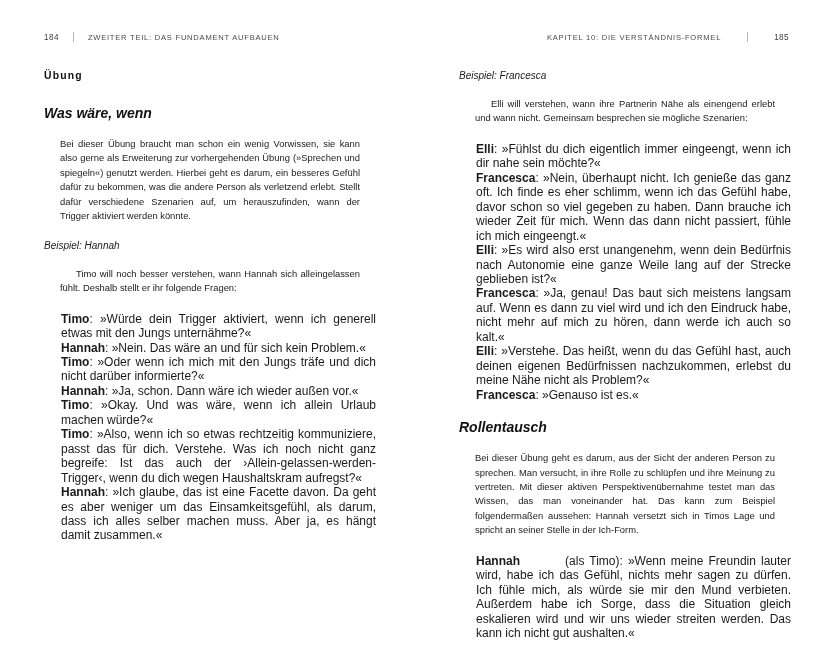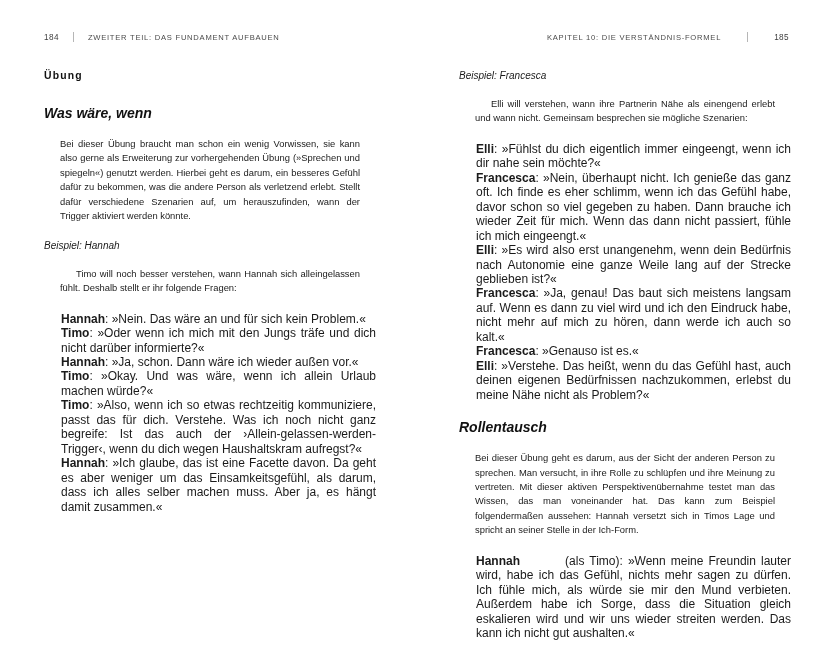--- a/index.html
+++ b/index.html
@@ -148,42 +148,43 @@
 
     <h2 class="h-section">Übung</h2>
     <h3 class="h-sub">Was wäre, wenn</h3>
 
     <p class="body">Bei dieser Übung braucht man schon ein wenig Vorwissen, sie kann also gerne als Erweiterung zur vorhergehenden Übung (»Sprechen und spiegeln«) genutzt werden. Hierbei geht es darum, ein besseres Gefühl dafür zu bekommen, was die andere Person als verletzend erlebt. Stellt dafür verschiedene Szenarien auf, um herauszufinden, wann der Trigger aktiviert werden könnte.</p>
 
     <p class="lead-label spaced">Beispiel: Hannah</p>
     <p class="body indent">Timo will noch besser verstehen, wann Hannah sich alleingelassen fühlt. Deshalb stellt er ihr folgende Fragen:</p>
 
     <div class="dialog">
+      <p><span class="spk">Timo</span><span>: »Würde dein Trigger aktiviert, wenn ich generell etwas mit den Jungs unternähme?«</span></p>
       <p><span class="spk">Hannah</span><span>: »Nein. Das wäre an und für sich kein Problem.«</span></p>
       <p><span class="spk">Timo</span><span>: »Oder wenn ich mich mit den Jungs träfe und dich nicht darüber informierte?«</span></p>
       <p><span class="spk">Hannah</span><span>: »Ja, schon. Dann wäre ich wieder außen vor.«</span></p>
       <p><span class="spk">Timo</span><span>: »Okay. Und was wäre, wenn ich allein Urlaub machen würde?«</span></p>
       <p><span class="spk">Timo</span><span>: »Also, wenn ich so etwas rechtzeitig kommuniziere, passt das für dich. Verstehe. Was ich noch nicht ganz begreife: Ist das auch der ›Allein-gelassen-werden-Trigger‹, wenn du dich wegen Haushaltskram aufregst?«</span></p>
       <p><span class="spk">Hannah</span><span>: »Ich glaube, das ist eine Facette davon. Da geht es aber weniger um das Einsamkeitsgefühl, als darum, dass ich alles selber machen muss. Aber ja, es hängt damit zusammen.«</span></p>
     </div>
 
   </div>
 
   <div class="col col-right">
 
     <p class="lead-label">Beispiel: Francesca</p>
     <p class="body indent">Elli will verstehen, wann ihre Partnerin Nähe als einengend erlebt und wann nicht. Gemeinsam besprechen sie mögliche Szenarien:</p>
 
     <div class="dialog">
       <p><span class="spk">Elli</span><span>: »Fühlst du dich eigentlich immer eingeengt, wenn ich dir nahe sein möchte?«</span></p>
       <p><span class="spk">Francesca</span><span>: »Nein, überhaupt nicht. Ich genieße das ganz oft. Ich finde es eher schlimm, wenn ich das Gefühl habe, davor schon so viel gegeben zu haben. Dann brauche ich wieder Zeit für mich. Wenn das dann nicht passiert, fühle ich mich eingeengt.«</span></p>
       <p><span class="spk">Elli</span><span>: »Es wird also erst unangenehm, wenn dein Bedürfnis nach Autonomie eine ganze Weile lang auf der Strecke geblieben ist?«</span></p>
       <p><span class="spk">Francesca</span><span>: »Ja, genau! Das baut sich meistens langsam auf. Wenn es dann zu viel wird und ich den Eindruck habe, nicht mehr auf mich zu hören, dann werde ich auch so kalt.«</span></p>
+      <p><span class="spk">Elli</span><span>: »Verstehe. Das heißt, wenn du das Gefühl hast, auch deinen eigenen Bedürfnissen nachzukommen, erlebst du meine Nähe nicht als Problem?«</span></p>
       <p><span class="spk">Francesca</span><span>: »Genauso ist es.«</span></p>
-      <p><span class="spk">Elli</span><span>: »Verstehe. Das heißt, wenn du das Gefühl hast, auch deinen eigenen Bedürfnissen nachzukommen, erlebst du meine Nähe nicht als Problem?«</span></p>
     </div>
 
     <h3 class="h-sub spaced">Rollentausch</h3>
     <p class="body">Bei dieser Übung geht es darum, aus der Sicht der anderen Person zu sprechen. Man versucht, in ihre Rolle zu schlüpfen und ihre Meinung zu vertreten. Mit dieser aktiven Perspektivenübernahme testet man das Wissen, das man voneinander hat. Das kann zum Beispiel folgendermaßen aussehen: Hannah versetzt sich in Timos Lage und spricht an seiner Stelle in der Ich-Form.</p>
 
     <div class="dialog">
       <p><span class="spk">Hannah</span><span class="roleparen"> (als Timo)</span><span>: »Wenn meine Freundin lauter wird, habe ich das Gefühl, nichts mehr sagen zu dürfen. Ich fühle mich, als würde sie mir den Mund verbieten. Außerdem habe ich Sorge, dass die Situation gleich eskalieren wird und wir uns wieder streiten werden. Das kann ich nicht gut aushalten.«</span></p>
     </div>
 
   </div>

